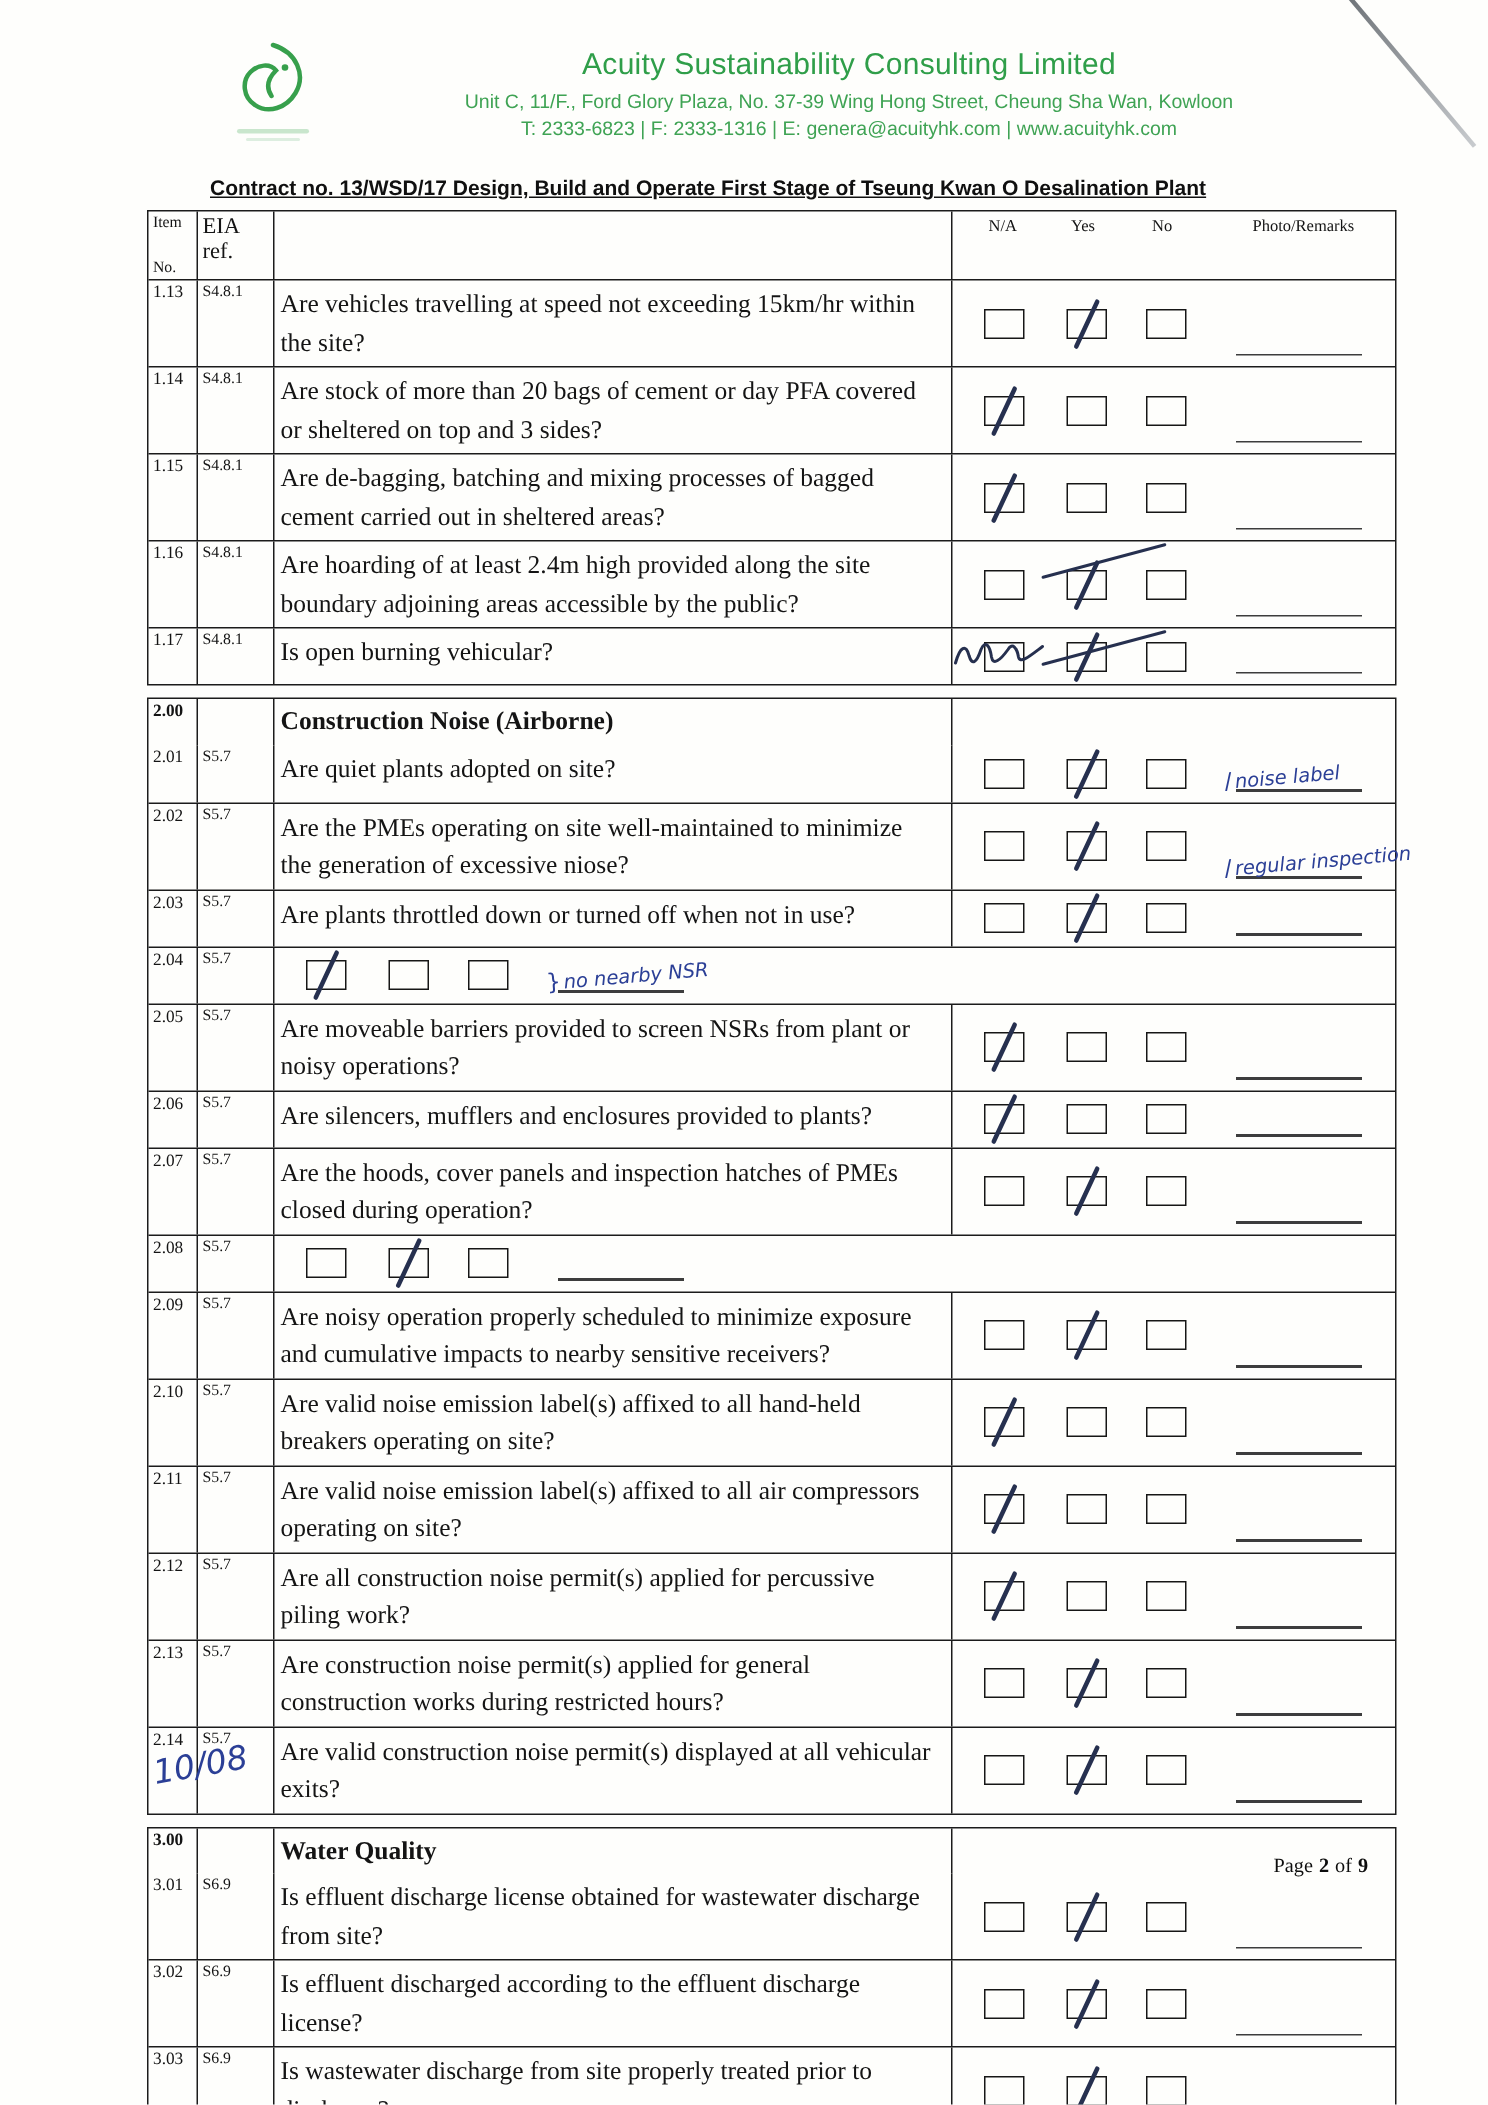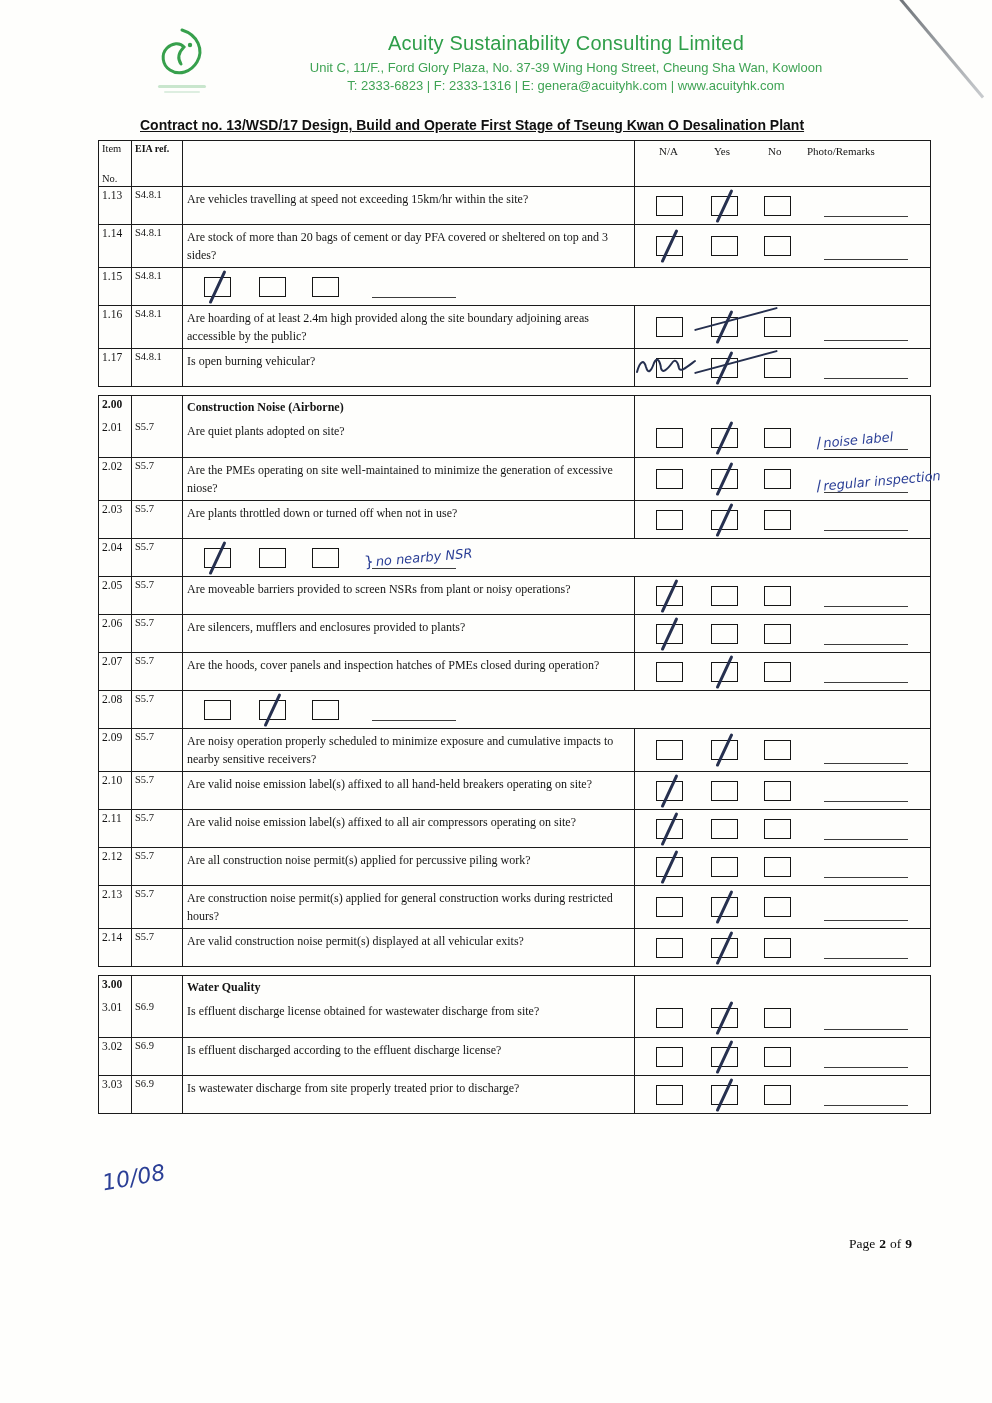--- a/index.html
+++ b/index.html
@@ -28,28 +28,28 @@
   
   #table-area { position:absolute; left:98px; top:140px; width:833px; }
   .tblock { border:1.5px solid #1b1b1b; }
   .tblock + .tblock { margin-top:8px; }
   .trow { display:flex; min-height:38px; position:relative; }
   .trow + .trow { border-top:1px solid #1b1b1b; }
   .trow.section + .trow { border-top:0; }
   .c-item { width:33px; border-right:1px solid #1b1b1b; padding:2px 1px 2px 3px; font-size:11.5px; }
   .c-ref  { width:51px; border-right:1px solid #1b1b1b; padding:2px 0 2px 3px; font-size:10.5px; }
   .c-q    { width:452px; border-right:1px solid #1b1b1b; padding:3px 8px 3px 4px;
-            font-size:12px; line-height:1.5; }
+            font-size:17px; line-height:1.5; }
   .c-ans  { flex:1; position:relative; }
 
   .trow.head { min-height:45px; }
   .head-item { display:flex; flex-direction:column; justify-content:space-between; font-size:10.5px; }
-  .head-ref  { font-size:10px;font-weight:bold; }
+  .head-ref  { font-size:15px; }
   .hlbl { position:absolute; top:4px; font-size:11px; }
-  .lna { left:24px; } .lyes { left:79px; } .lno { left:133px; } .lrem { left:172px; }
+  .lna { left:24px; } .lyes { left:79px; } .lno { left:133px; } .lrem { left:200px; }
 
   .trow.section { min-height:20px; font-weight:700; }
   .trow.section .c-q { padding-top:2px; }
 
   .cb { position:absolute; top:50%; margin-top:-10px; width:27px; height:20px;
         border:1.7px solid #161616; background:transparent; }
   .cb.na { left:21px; } .cb.yes { left:76px; } .cb.no { left:129px; }
   .mark { position:absolute; display:block; left:11px; top:-9px; width:2.6px; height:36px;
           background:var(--pen); transform:rotate(25deg); border-radius:2px; }
   .remline { position:absolute; left:189px; width:84px; bottom:7px; height:1.2px; background:#3d3d3d; }
@@ -135,20 +135,21 @@
             </span>
       <span class="cb yes"></span>
       <span class="cb no"></span>
       <span class="remline"></span>
 
     </div>
   </div>
         <div class="trow">
     <div class="c-item">1.15</div>
     <div class="c-ref">S4.8.1</div>
+    <div class="c-q">Are de-bagging, batching and mixing processes of bagged cement carried out in sheltered areas?</div>
     <div class="c-ans">
       <span class="cb na">
               <i class="mark"></i>
             </span>
       <span class="cb yes"></span>
       <span class="cb no"></span>
       <span class="remline"></span>
 
     </div>
   </div>

